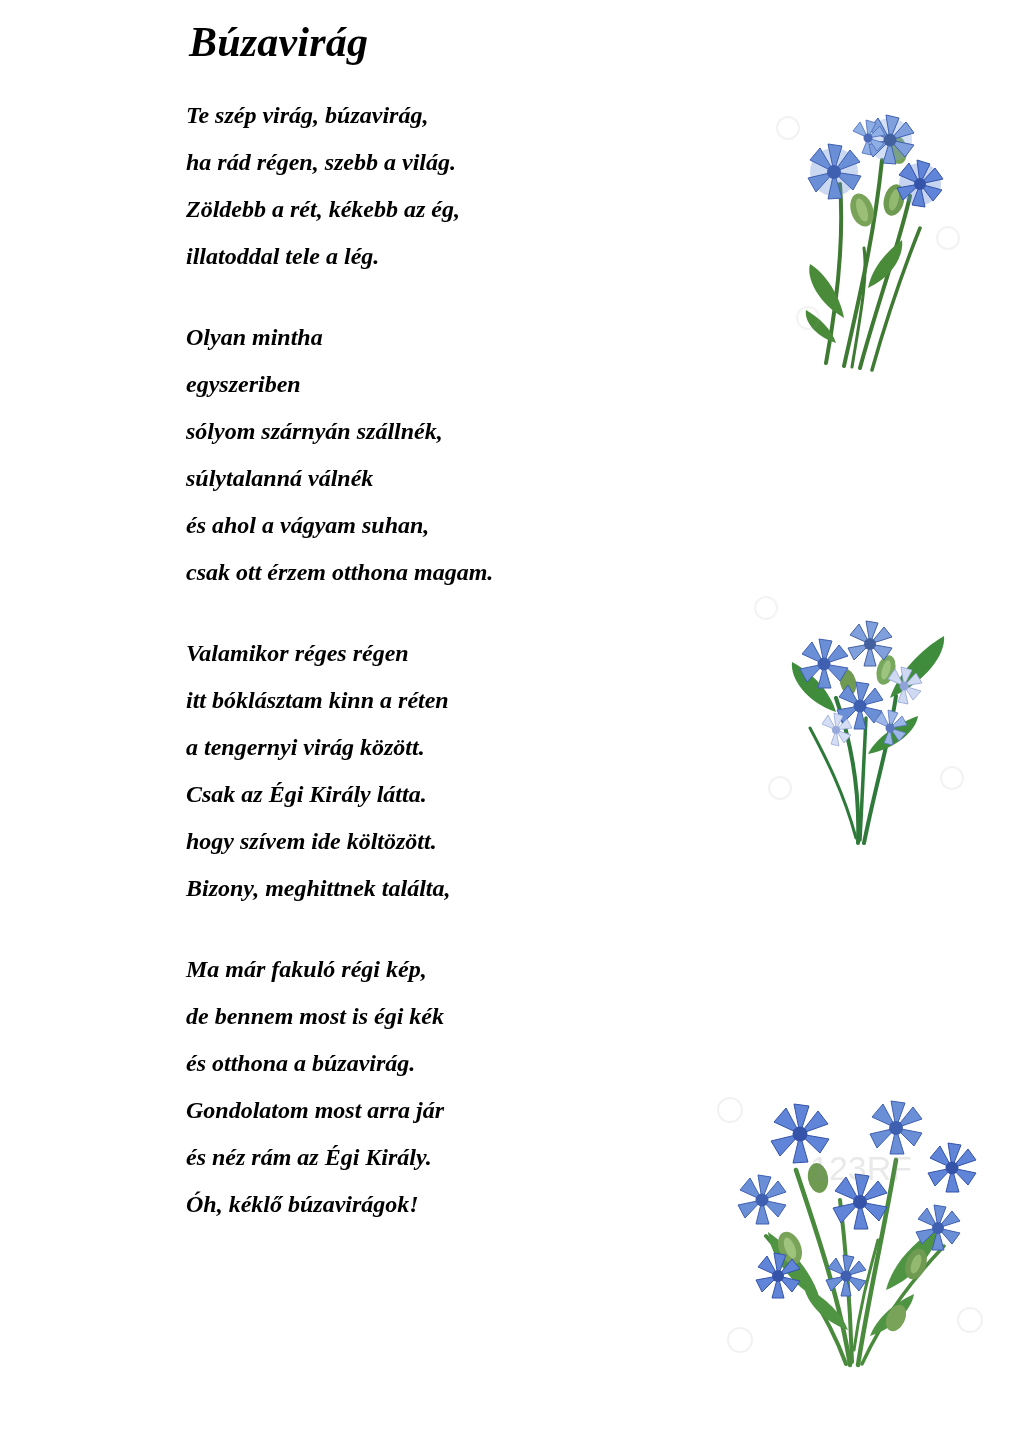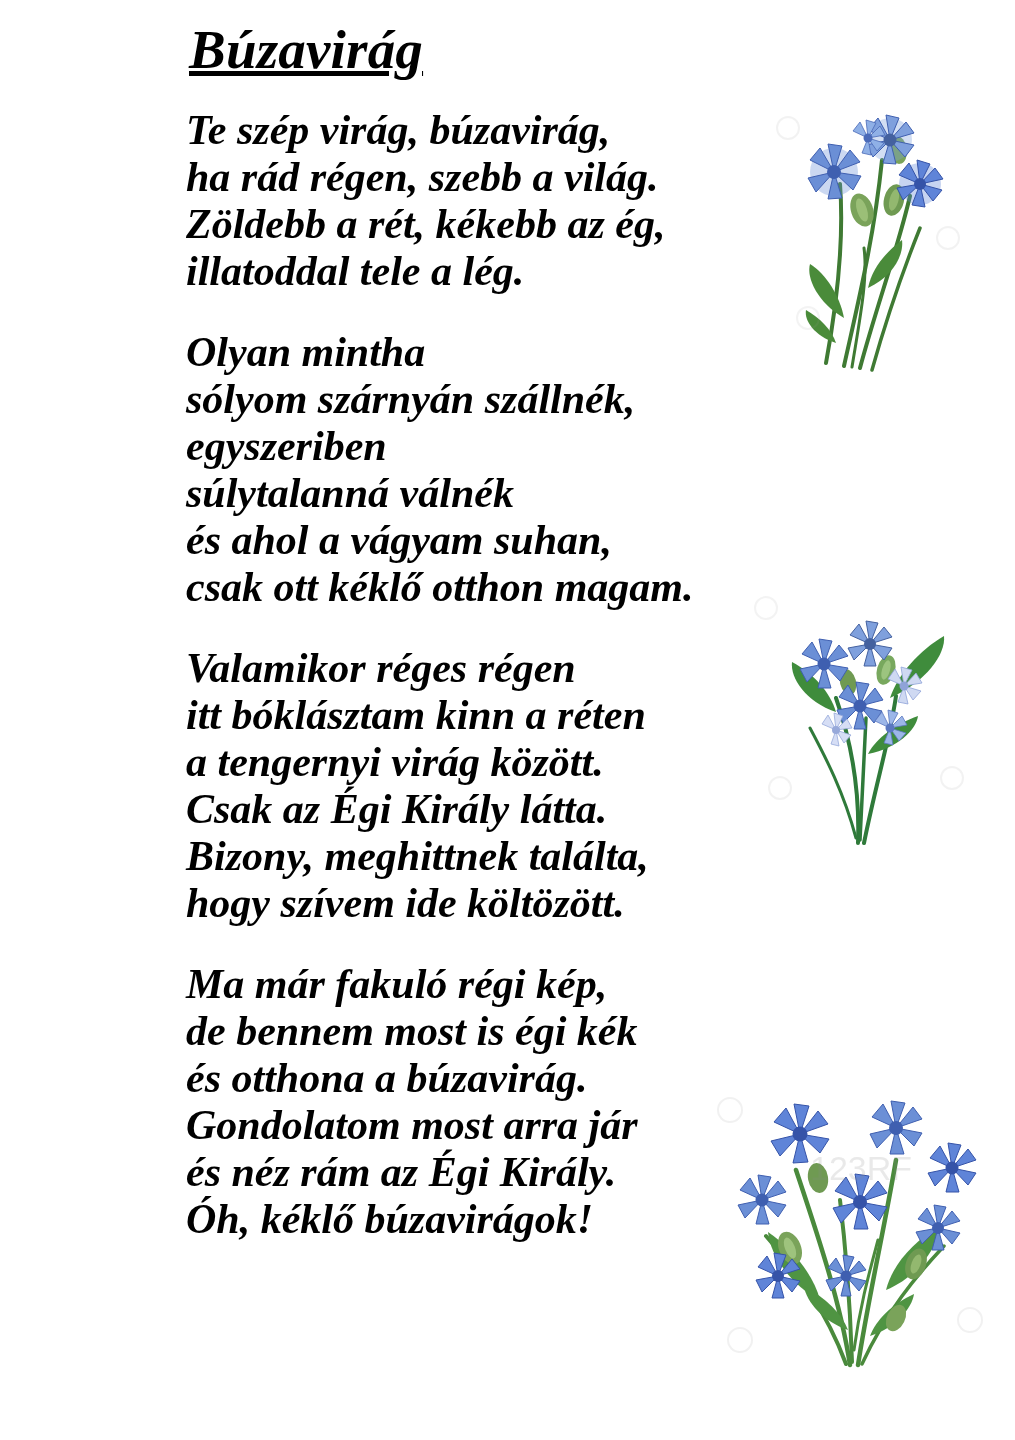--- a/index.html
+++ b/index.html
@@ -28,37 +28,36 @@
   .poem {
     position: absolute;
     left: 186px;
     top: 18px;
     width: 560px;
   }
 
   .poem-title {
     font-style: italic;
     font-weight: bold;
-    font-size: 55px;
+    font-size: 42px;
     line-height: 1.15;
     margin: 0 0 26px 3px;
     letter-spacing: 0.2px;
-    text-decoration: underline;
   }
 
   .stanza {
     margin: 0 0 34px 0;
   }
   .stanza:last-child {
     margin-bottom: 4px;
   }
   .line {
     font-style: italic;
     font-weight: bold;
-    font-size: 42px;
+    font-size: 24px;
     line-height: 47px;
     white-space: pre;
   }
 
   
   .flower {
     position: absolute;
   }
   .flower svg {
     display: block;
@@ -79,34 +78,34 @@
 
     <div class="stanza">
       <div class="line">Te szép virág, búzavirág,</div>
       <div class="line">ha rád régen, szebb a világ.</div>
       <div class="line">Zöldebb a rét, kékebb az ég,</div>
       <div class="line">illatoddal tele a lég.</div>
     </div>
 
     <div class="stanza">
       <div class="line">Olyan mintha</div>
+      <div class="line">egyszeriben</div>
       <div class="line">sólyom szárnyán szállnék,</div>
-      <div class="line">egyszeriben</div>
       <div class="line">súlytalanná válnék</div>
       <div class="line">és ahol a vágyam suhan,</div>
-      <div class="line">csak ott kéklő otthon magam.</div>
+      <div class="line">csak ott érzem otthona magam.</div>
     </div>
 
     <div class="stanza">
       <div class="line">Valamikor réges régen</div>
       <div class="line">itt bóklásztam kinn a réten</div>
       <div class="line">a tengernyi virág között.</div>
       <div class="line">Csak az Égi Király látta.</div>
+      <div class="line">hogy szívem ide költözött.</div>
       <div class="line">Bizony, meghittnek találta,</div>
-      <div class="line">hogy szívem ide költözött.</div>
     </div>
 
     <div class="stanza">
       <div class="line">Ma már fakuló régi kép,</div>
       <div class="line">de bennem most is égi kék</div>
       <div class="line">és otthona a búzavirág.</div>
       <div class="line">Gondolatom most arra jár</div>
       <div class="line">és néz rám az Égi Király.</div>
       <div class="line">Óh, kéklő búzavirágok!</div>
     </div>

